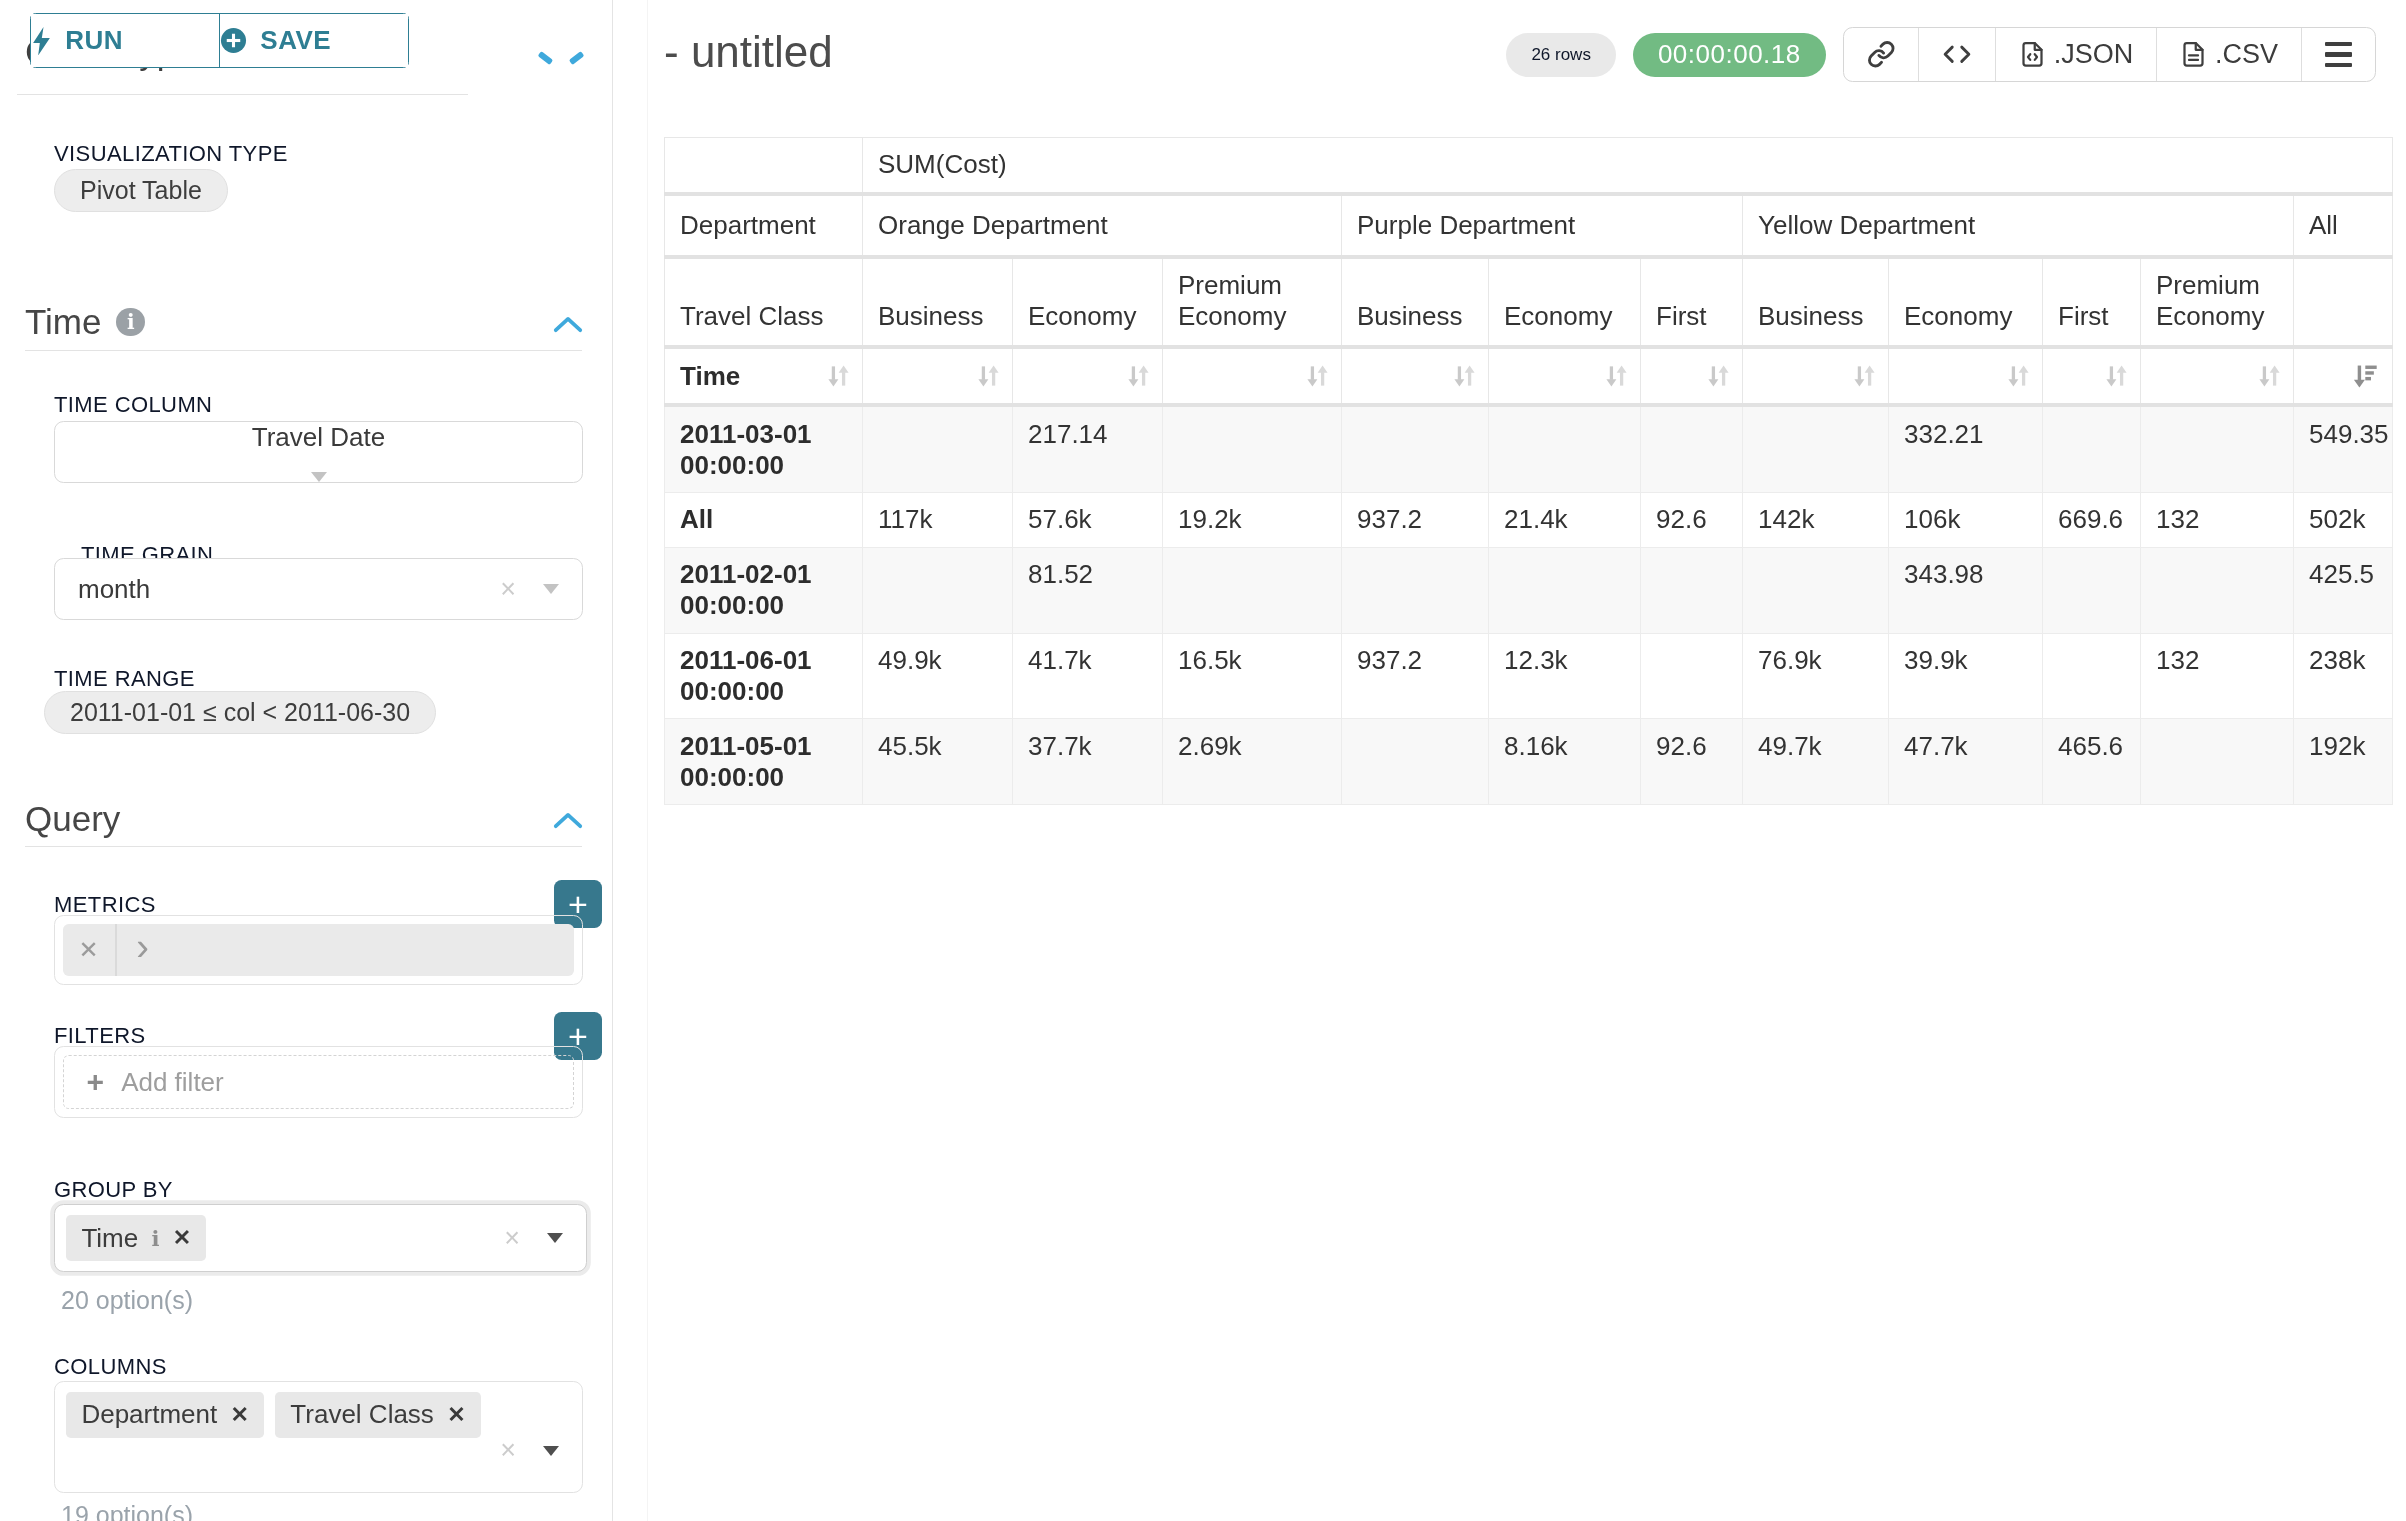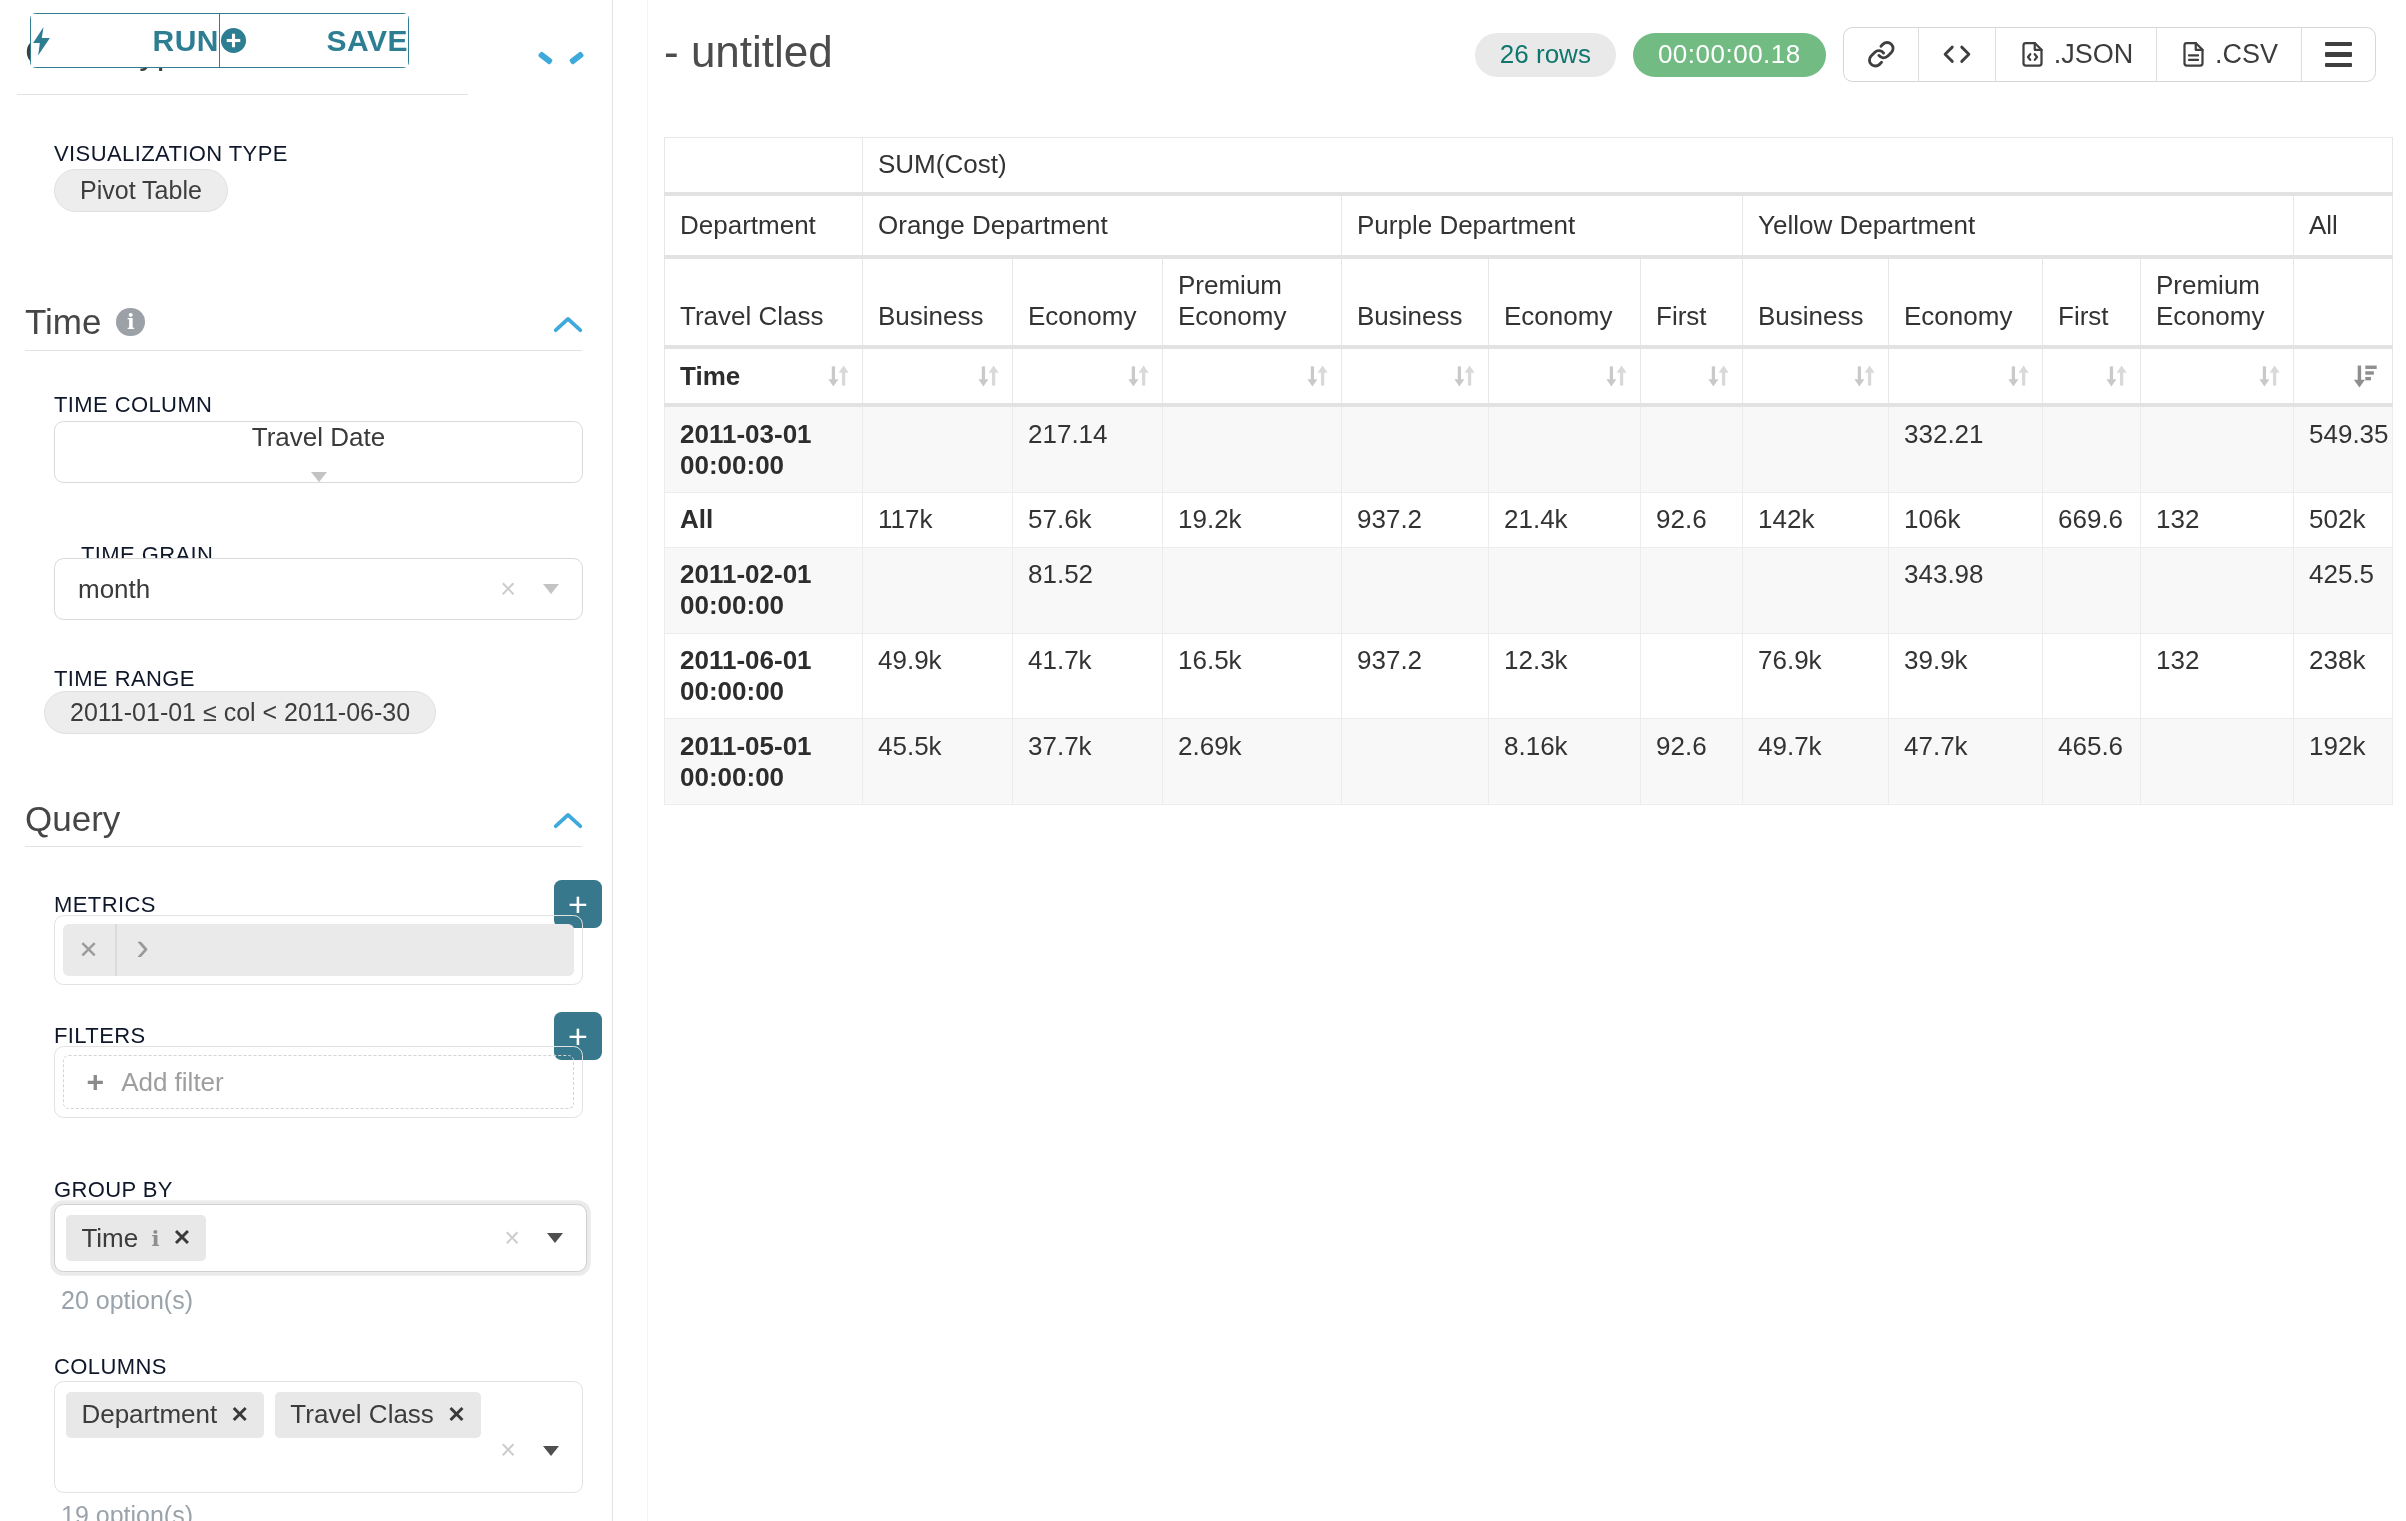--- a/index.html
+++ b/index.html
@@ -6,22 +6,22 @@
   html,body { width:2406px; height:1522px; background:#fff; overflow:hidden;
     font-family:"Liberation Sans", sans-serif; color:#3c3c3c; }
 
   
   .sidebar { position:absolute; left:0; top:0; width:613px; height:1522px;
     background:#fff; border-right:1px solid #e4e4e4; }
   .sidebar .inner-rule { position:absolute; left:647px; top:0; width:1px; height:1522px; background:#f4f4f4; }
 
   .btn-group { position:absolute; left:30px; top:13.3px; width:379px; height:55px;
     display:flex; background:#fff; border:1.9px solid #2e7e93; border-radius:5.7px; z-index:3; }
-  .btn { flex:1; display:flex; align-items:center; justify-content:space-between; gap:13.3px;
-    color:#2e7e93; font-size:30px; font-weight:700; letter-spacing:0.5px; cursor:pointer; background:#fff; border:none; }
+  .btn { flex:1; display:flex; align-items:center; justify-content:flex-start; gap:13.3px;
+    color:#2e7e93; font-size:26px; font-weight:700; letter-spacing:0.5px; cursor:pointer; background:#fff; border:none; }
   .btn + .btn { border-left:1.9px solid #2e7e93; }
 
   .clipped-heading { position:absolute; left:25px; top:32px; font-size:35px; color:#3f3f3f; z-index:1; white-space:nowrap; }
   .chev-stub { position:absolute; top:55px; width:15px; height:5.7px; background:#3fa9dc; border-radius:1.9px; }
   .chev-stub.l { left:538px; transform:rotate(38deg); }
   .chev-stub.r { left:569px; transform:rotate(-38deg); }
 
   .hr { position:absolute; height:1px; background:#e3e3e3; }
 
   .ctl-label { position:absolute; left:54px; font-size:22px; color:#0f172a; letter-spacing:0.4px; }
@@ -70,21 +70,21 @@
   .col-select { position:absolute; left:54px; top:1381px; width:529px; height:112px; border:1.9px solid #e2e2e2;
     border-radius:9.5px; background:#fff; padding:9.5px 23px 0 11.4px; }
   .col-select .tags { display:flex; gap:11.4px; }
   .col-select .ctrls { position:absolute; right:23px; top:53px; display:flex; align-items:center; }
   .opt-hint { position:absolute; left:61px; font-size:25px; color:#9aa3ab; }
 
   
   .main-title { position:absolute; left:664px; top:27px; font-size:44px; color:#4c4c4c; }
   .head-right { position:absolute; top:27px; right:30px; display:flex; align-items:center; }
   .rows-pill { height:44px; border-radius:22px; background:#e9e9e9; padding:0 25px; display:flex; align-items:center;
-    font-size:26px; color:#0f766e; }
+    font-size:17px; color:#0f172a; }
   .timer-pill { height:44px; border-radius:22px; background:#72bb83; padding:0 25px; display:flex; align-items:center;
     font-size:26px; color:#fff; margin-left:17px; letter-spacing:0.5px; }
   .icon-group { margin-left:17px; height:55px; border:1.9px solid #d6d6d6; border-radius:9.5px; display:flex; align-items:stretch; overflow:hidden; background:#fff; }
   .icon-group .seg { display:flex; align-items:center; justify-content:center; gap:7.6px; padding:0 23px; font-size:27px; color:#3c3c3c; }
   .icon-group .seg + .seg { border-left:1px solid #dedede; }
   .burger { display:flex; flex-direction:column; gap:5.7px; }
   .burger span { width:27px; height:4.8px; background:#3f3f3f; border-radius:1px; }
 
   
   .pivot-wrap { position:absolute; left:664px; top:137px; }

